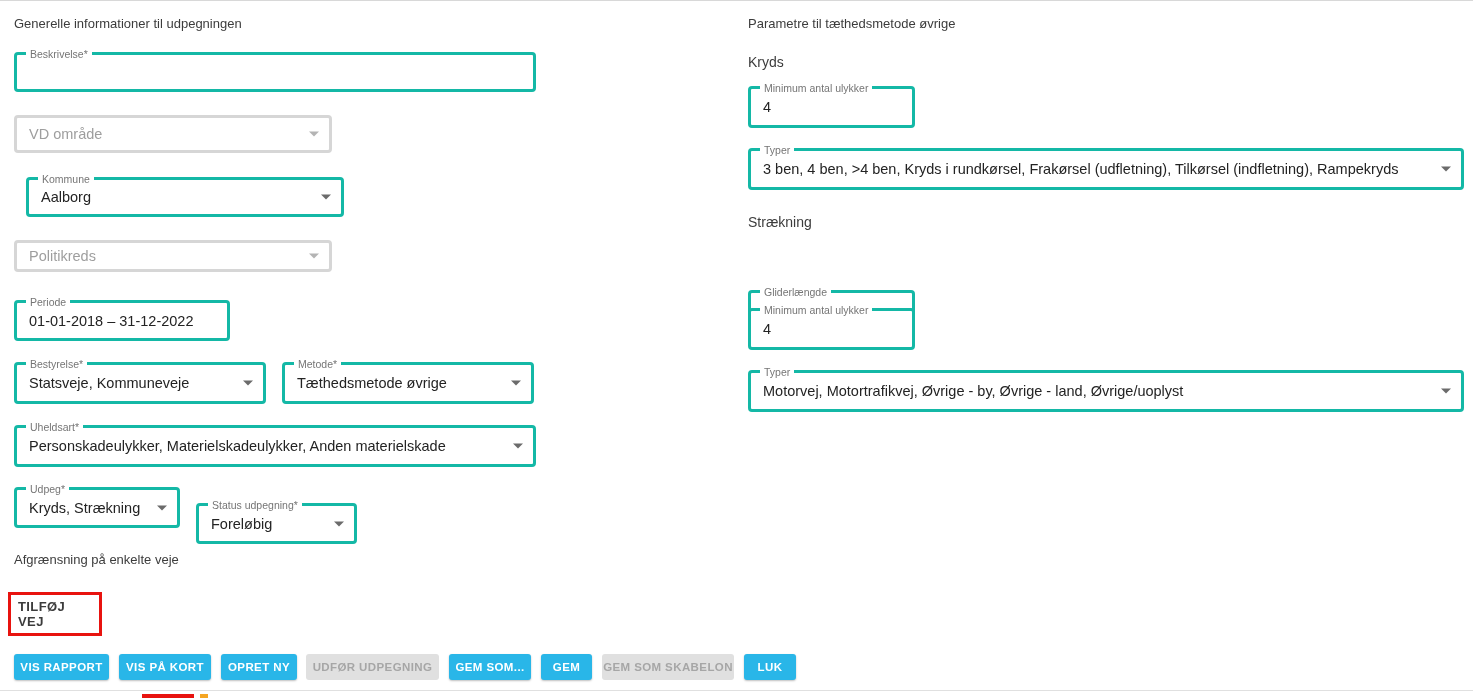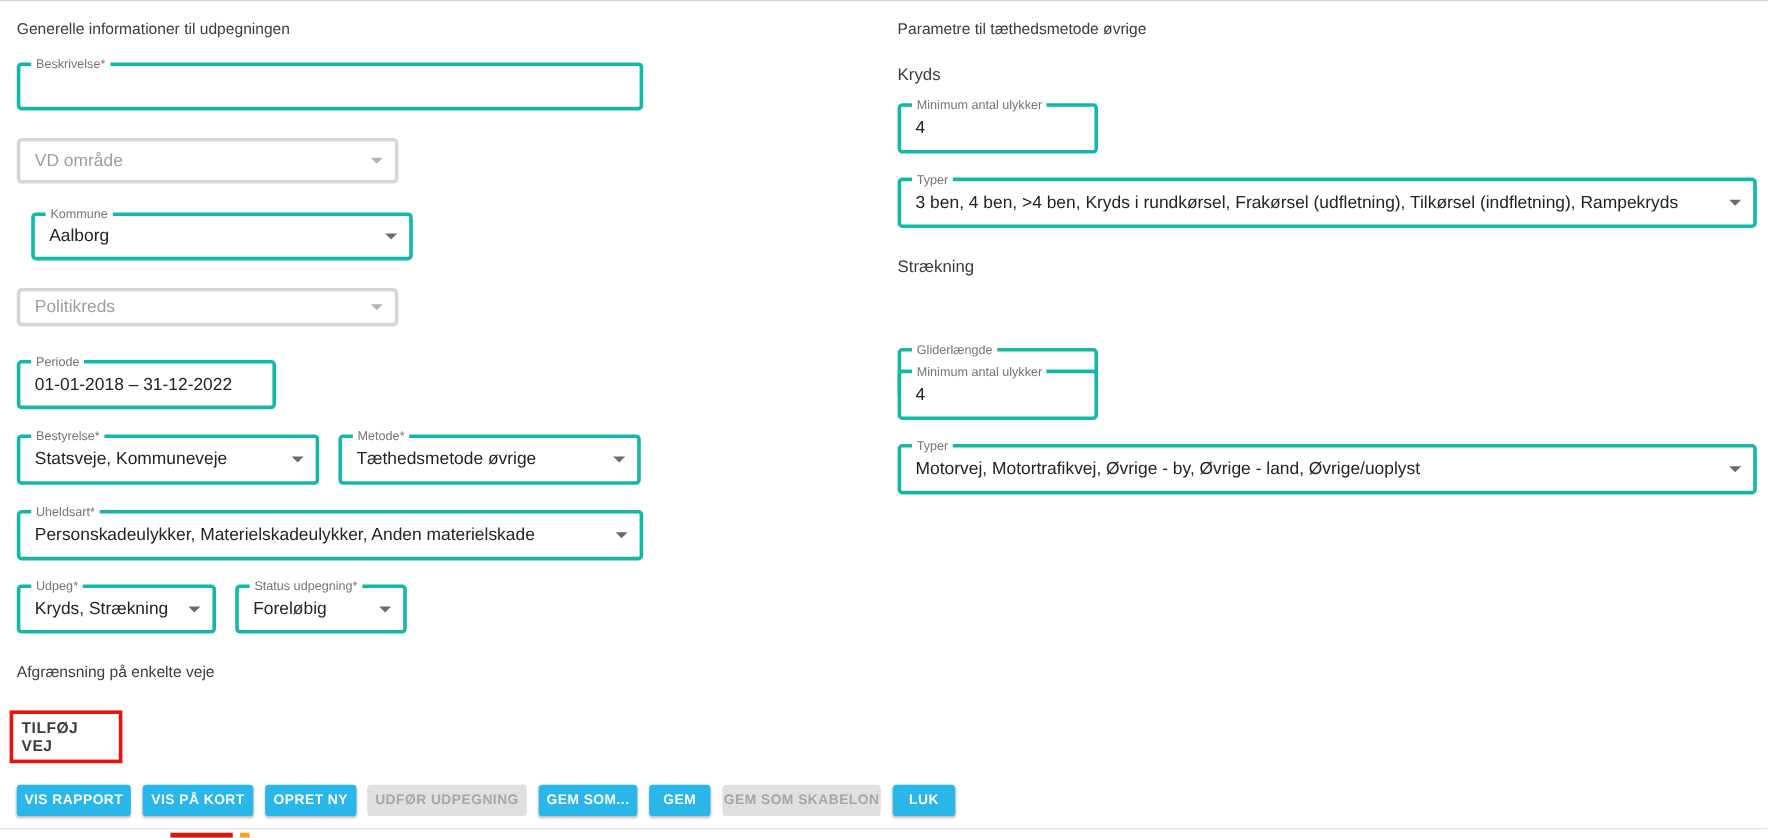--- a/index.html
+++ b/index.html
@@ -222,21 +222,21 @@
     <span class="value">Personskadeulykker, Materielskadeulykker, Anden materielskade</span>
     <span class="arrow"></span>
   </div>
 
   <div class="field" style="left:14px; top:487px; width:166px; height:41px;">
     <span class="legend">Udpeg*</span>
     <span class="value">Kryds, Strækning</span>
     <span class="arrow"></span>
   </div>
 
-  <div class="field" style="left:196px; top:487px; width:143px; height:41px;text-decoration:underline;">
+  <div class="field" style="left:196px; top:503px; width:161px; height:41px;text-decoration:underline;">
     <span class="legend">Status udpegning*</span>
     <span class="value">Foreløbig</span>
     <span class="arrow"></span>
   </div>
 
   <div class="section-title" style="left:14px; top:552px;">Afgrænsning på enkelte veje</div>
 
   <div class="btn-flat" style="left:18px; top:600px; width:76px; height:28px;">TILFØJ VEJ</div>
   <div class="highlight-box" style="left:8px; top:592px; width:94px; height:44px;"></div>
 

